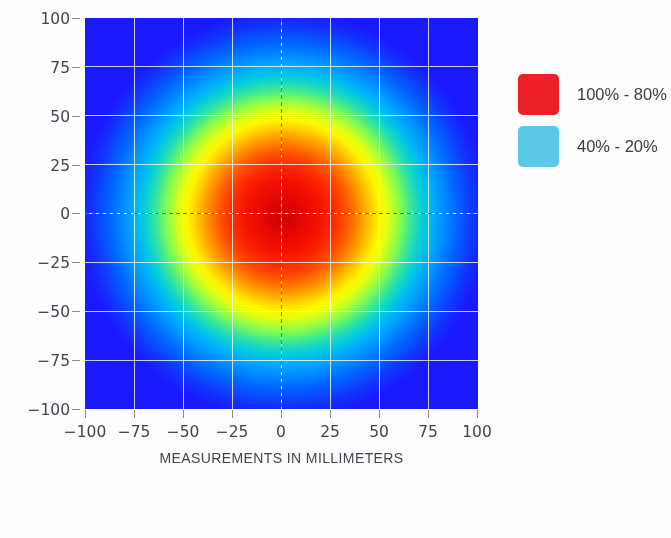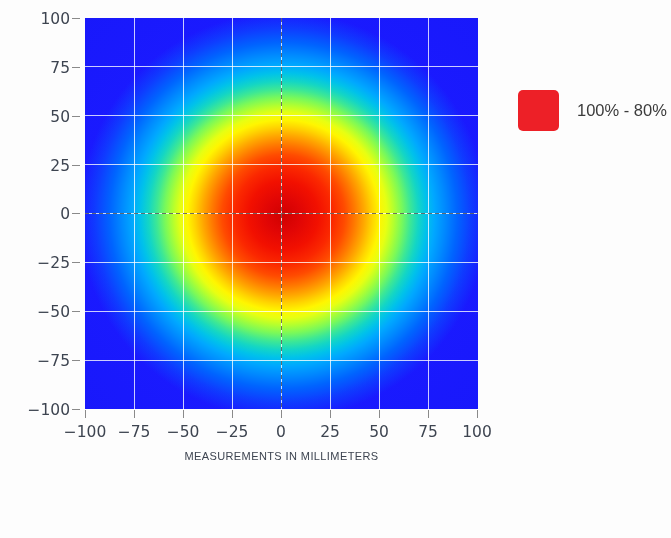--- a/index.html
+++ b/index.html
@@ -141,31 +141,31 @@
     height: 24px;
   }
 
   
   #axis-title {
     position: absolute;
     left: 85px;
     top: 450px;
     width: 393px;
     text-align: center;
-    font-size: 11px;
+    font-size: 14px;
     letter-spacing: 0.4px;
     color: #3d4450;
     font-family: "Liberation Sans", sans-serif;
   }
 
   
   #legend {
     position: absolute;
     left: 518px;
-    top: 84px;
+    top: 68px;
     width: 150px;
   }
   .legend-row {
     display: flex;
     align-items: center;
     height: 52px;
   }
   .legend-swatch {
     width: 41px;
     height: 41px;
@@ -268,16 +268,20 @@
     <div class="xlabel" style="left:392px;">100</div>
   </div>
 
   <div id="axis-title">MEASUREMENTS IN MILLIMETERS</div>
 
   <div id="legend">
     <div class="legend-row">
       <div class="legend-swatch" style="background:#ed2027;"></div>
       <div class="legend-text">100% - 80%</div>
     </div>
+    <div class="legend-row">
+      <div class="legend-swatch" style="background:#5bc8e8;"></div>
+      <div class="legend-text">40% - 20%</div>
+    </div>
   </div>
 
 
 </div>
 
 </body></html>

